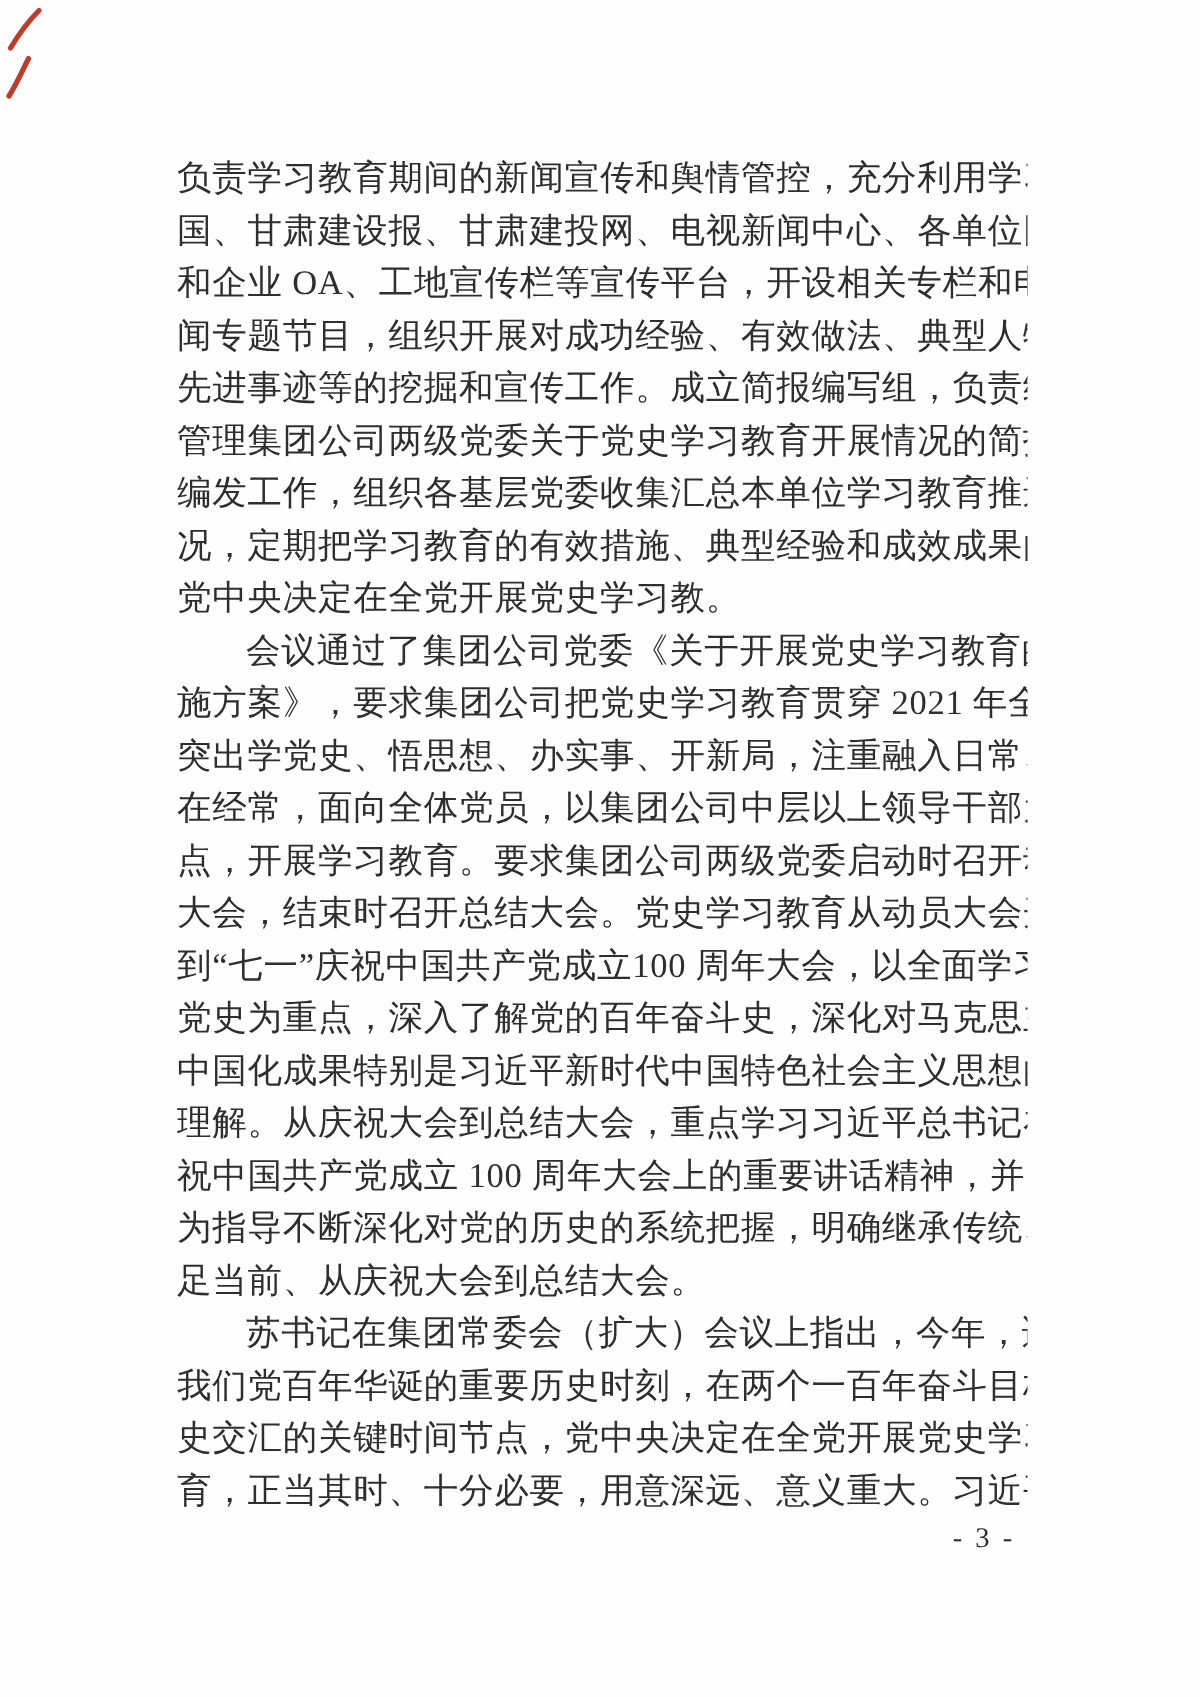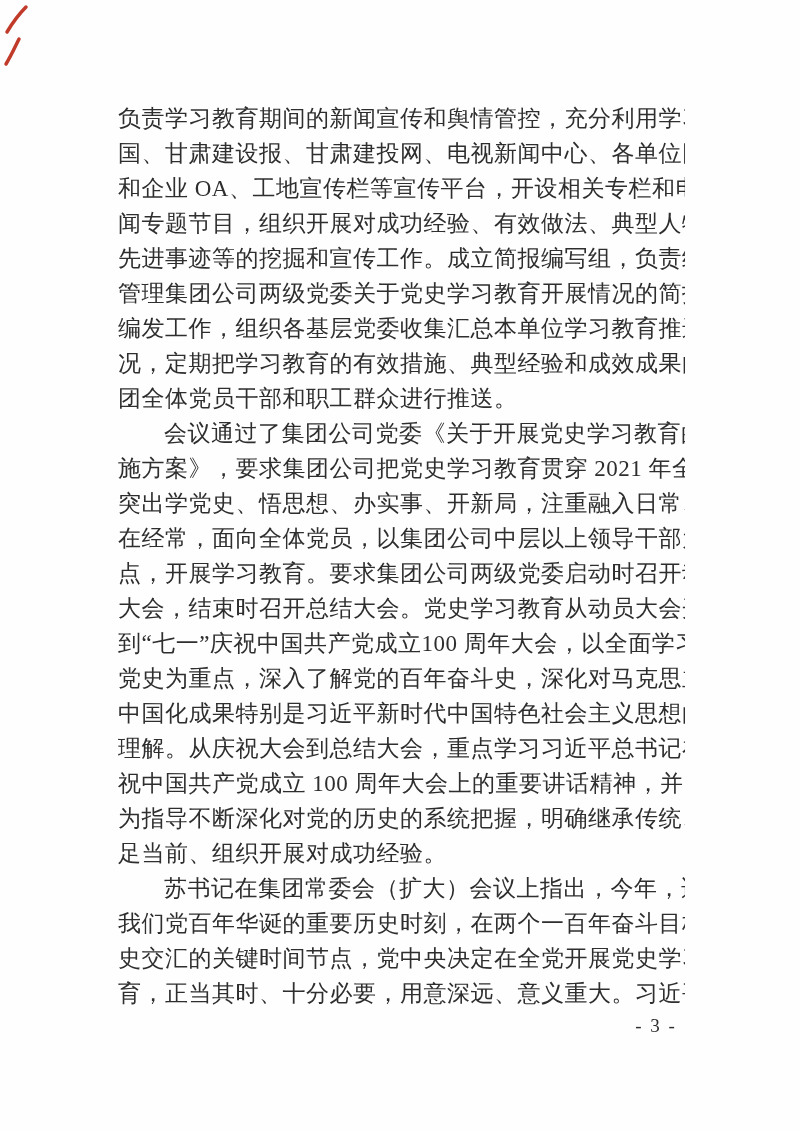--- a/index.html
+++ b/index.html
@@ -76,34 +76,34 @@
   <div class="textblock">
 
   <div class="line">负责学习教育期间的新闻宣传和舆情管控，充分利用学习强</div>
       <div class="line">国、甘肃建设报、甘肃建投网、电视新闻中心、各单位网站</div>
       <div class="line">和企业 OA、工地宣传栏等宣传平台，开设相关专栏和电视新</div>
       <div class="line">闻专题节目，组织开展对成功经验、有效做法、典型人物、</div>
       <div class="line">先进事迹等的挖掘和宣传工作。成立简报编写组，负责统一</div>
       <div class="line">管理集团公司两级党委关于党史学习教育开展情况的简报</div>
       <div class="line">编发工作，组织各基层党委收集汇总本单位学习教育推进情</div>
       <div class="line">况，定期把学习教育的有效措施、典型经验和成效成果向集</div>
-      <div class="line flush-left">团全体党员干部和职工群众进行推送。</div>
+      <div class="line flush-left">党中央决定在全党开展党史学习教。</div>
       <div class="line indent">会议通过了集团公司党委《关于开展党史学习教育的实</div>
       <div class="line">施方案》，要求集团公司把党史学习教育贯穿 2021 年全年，</div>
       <div class="line">突出学党史、悟思想、办实事、开新局，注重融入日常、抓</div>
       <div class="line">在经常，面向全体党员，以集团公司中层以上领导干部为重</div>
       <div class="line">点，开展学习教育。要求集团公司两级党委启动时召开动员</div>
       <div class="line">大会，结束时召开总结大会。党史学习教育从动员大会开始</div>
       <div class="line">到“七一”庆祝中国共产党成立100 周年大会，以全面学习</div>
       <div class="line">党史为重点，深入了解党的百年奋斗史，深化对马克思主义</div>
       <div class="line">中国化成果特别是习近平新时代中国特色社会主义思想的</div>
       <div class="line">理解。从庆祝大会到总结大会，重点学习习近平总书记在庆</div>
       <div class="line">祝中国共产党成立 100 周年大会上的重要讲话精神，并以此</div>
       <div class="line">为指导不断深化对党的历史的系统把握，明确继承传统、立</div>
-      <div class="line flush-left">足当前、组织开展对成功经验。</div>
+      <div class="line flush-left">足当前、从庆祝大会到总结大会。</div>
       <div class="line indent">苏书记在集团常委会（扩大）会议上指出，今年，适逢</div>
       <div class="line">我们党百年华诞的重要历史时刻，在两个一百年奋斗目标历</div>
       <div class="line">史交汇的关键时间节点，党中央决定在全党开展党史学习教</div>
       <div class="line">育，正当其时、十分必要，用意深远、意义重大。习近平总</div>
     </div>
 
   <div class="page-number">- 3 -</div>
 
 </div>
 

